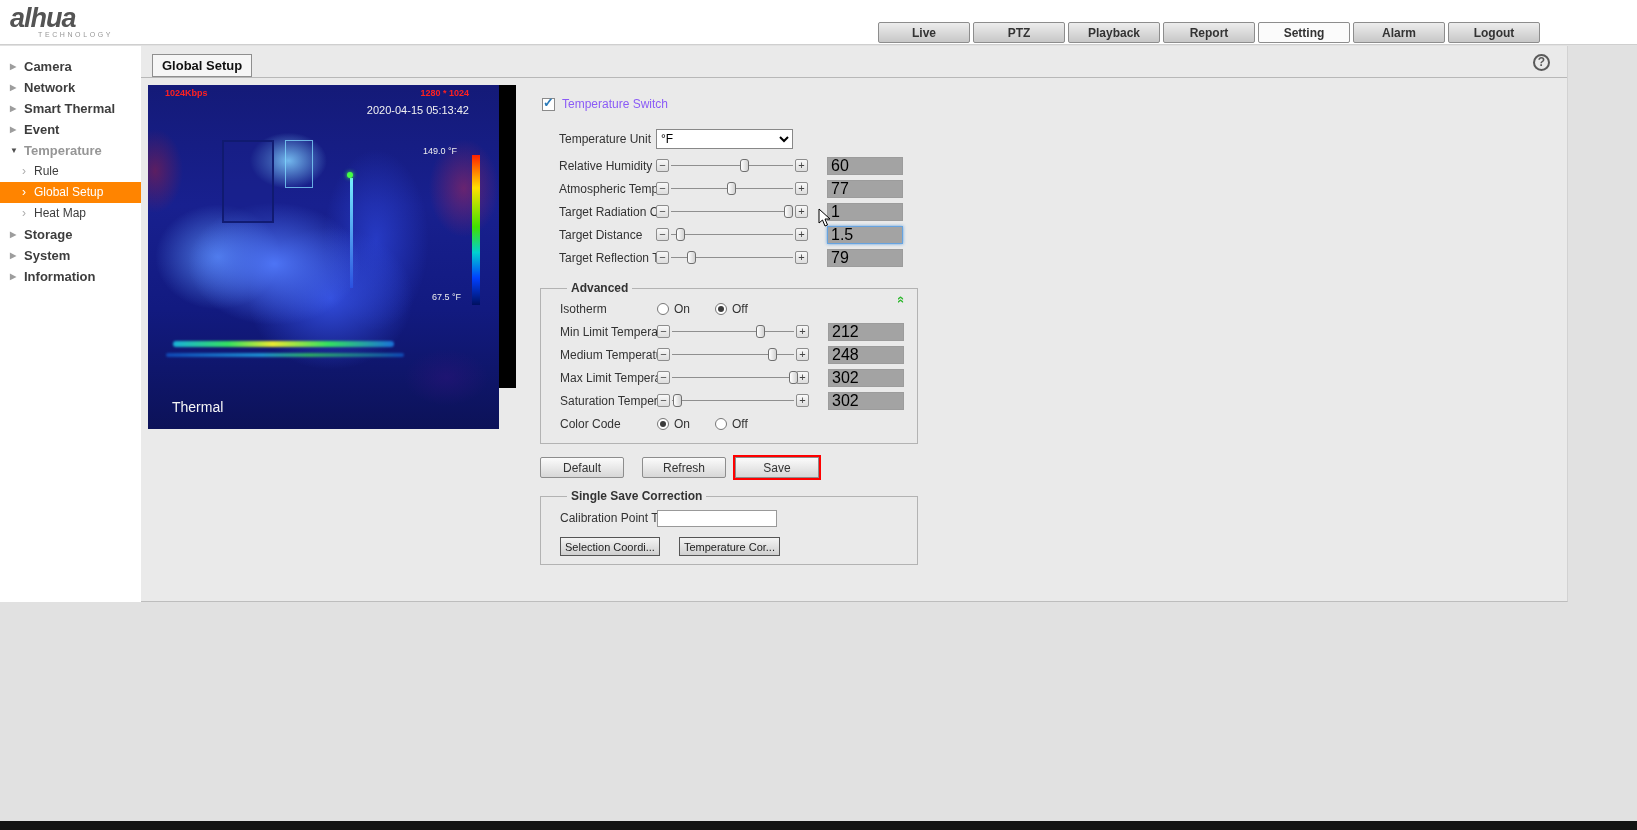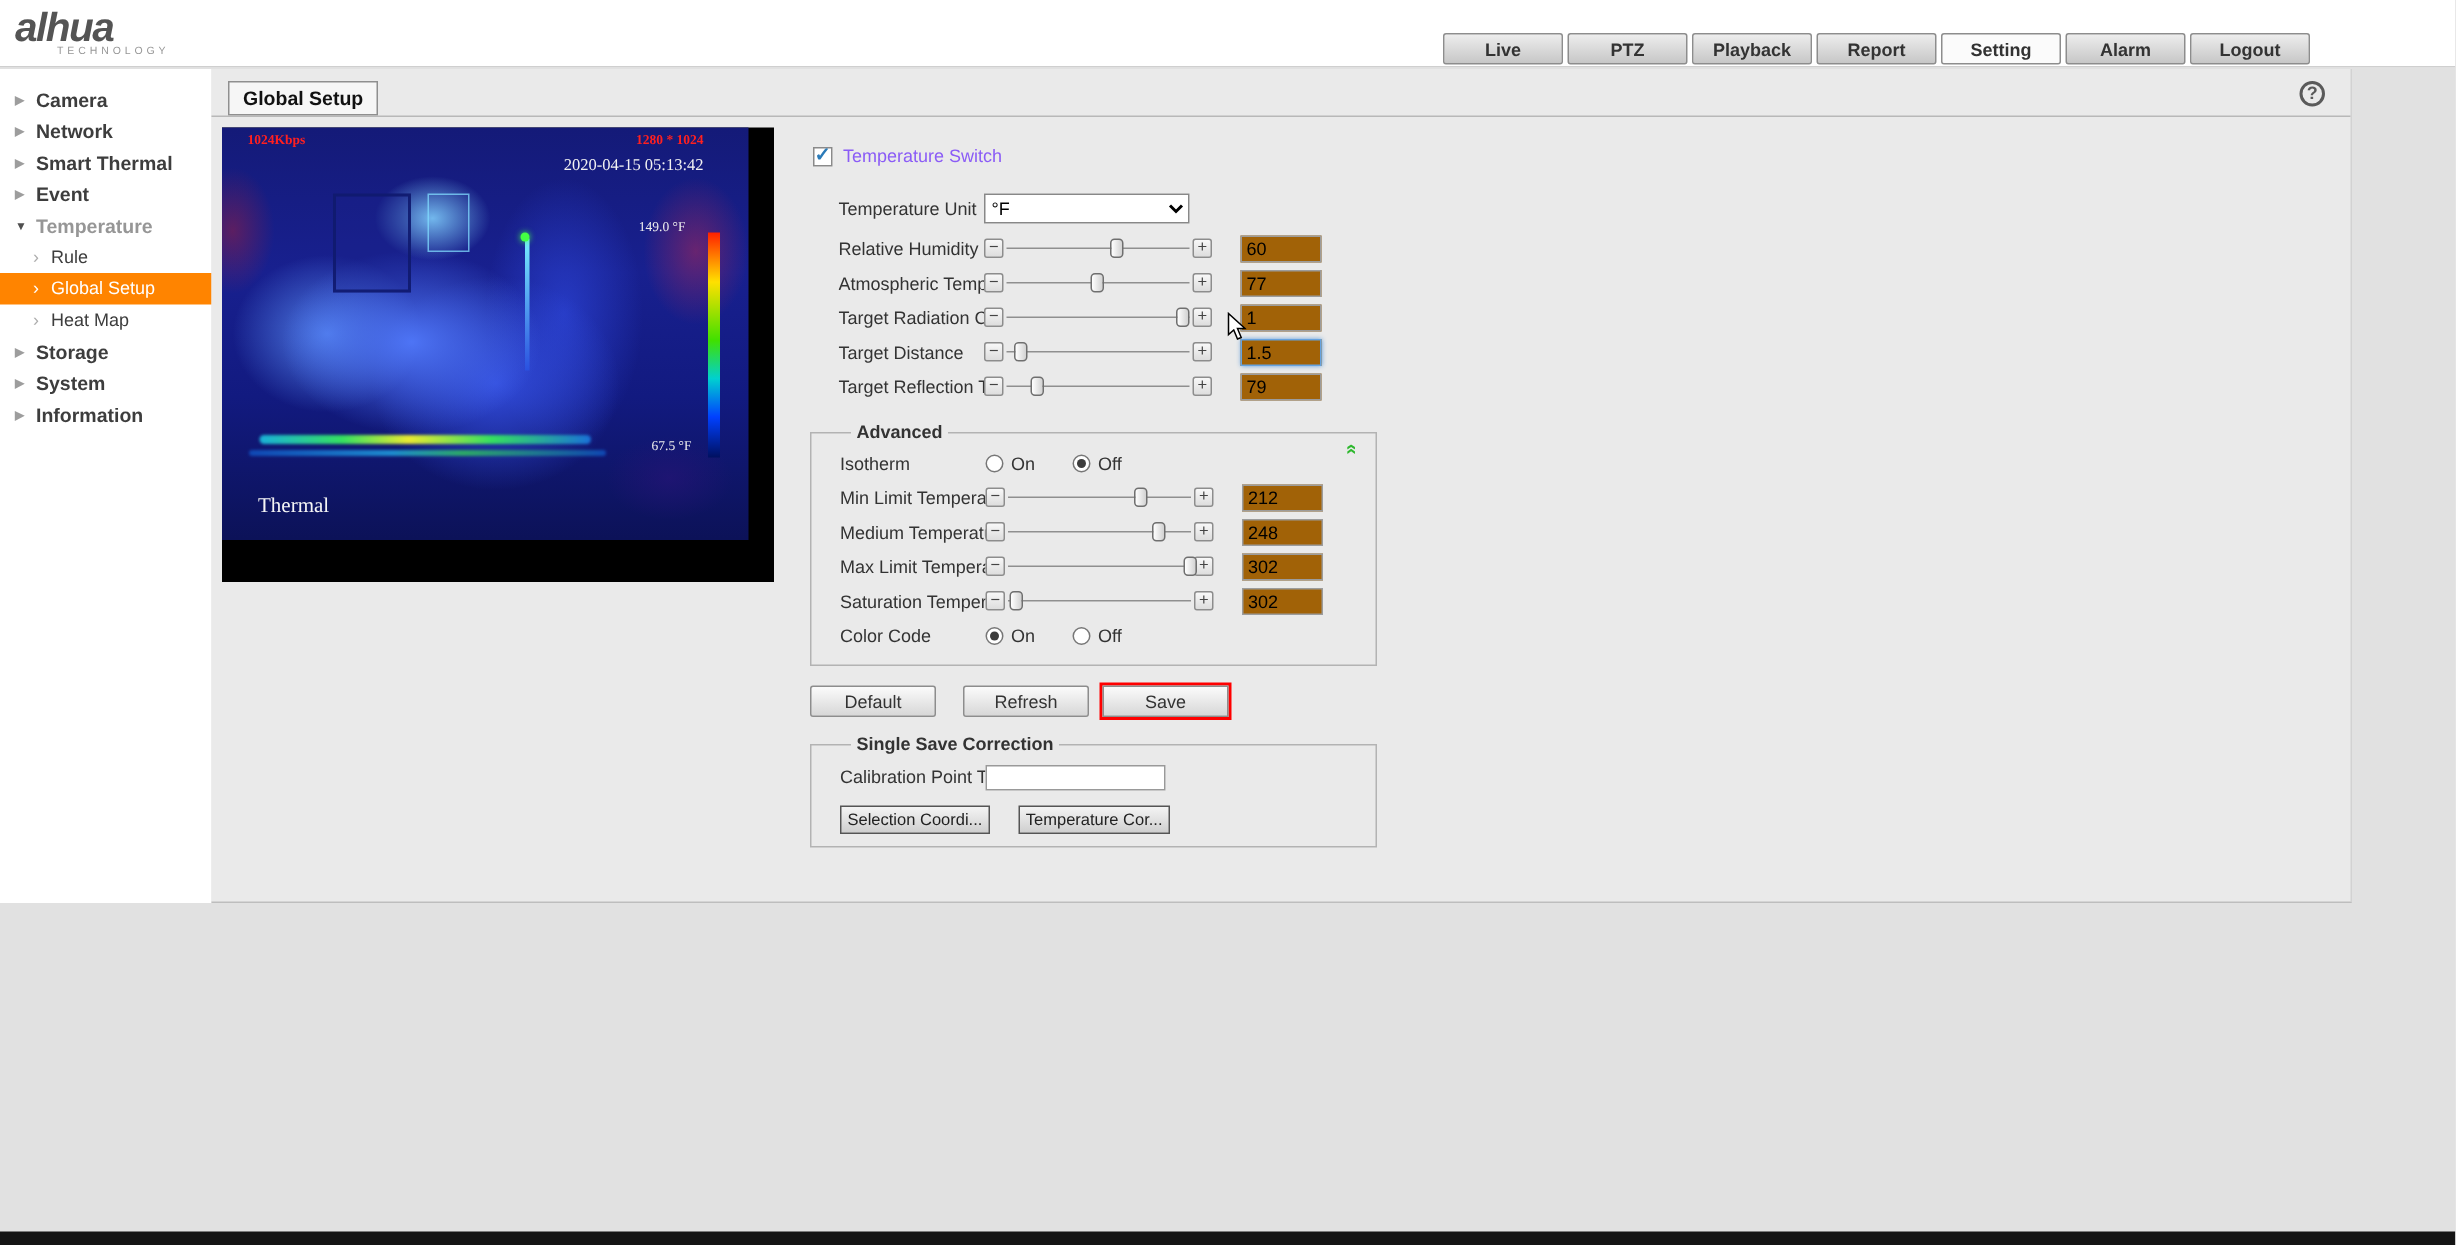--- a/index.html
+++ b/index.html
@@ -6,21 +6,21 @@
   html,body { width:1637px; height:830px; }
   body { font-family: "Liberation Sans", sans-serif; background:#e1e1e1; overflow:hidden; }
   .page { position:relative; width:1637px; height:830px; background:#e1e1e1; overflow:hidden; }
 
   
   .topbar { position:absolute; left:0; top:0; width:100%; height:45px; background:#fff; border-bottom:1px solid #cfcfcf; }
   .logo { position:absolute; left:10px; top:3px; color:#555; }
   .logo-main { font-size:27px; font-weight:bold; font-style:italic; color:#545454; letter-spacing:-1px; }
   .logo-sub { display:block; font-size:7px; letter-spacing:2.6px; color:#979797; margin:-3px 0 0 28px; }
   .topnav { position:absolute; right:97px; bottom:1px; display:flex; gap:3px; }
-  .navbtn { width:80px; height:21px; font-family:inherit; font-size:12px; font-weight:bold; color:#333;
+  .navbtn { width:92px; height:21px; font-family:inherit; font-size:12px; font-weight:bold; color:#333;
             background:linear-gradient(#ededed,#c7c7c7); border:1px solid #8d8d8d; border-radius:2px; cursor:pointer; }
   .navbtn.active { background:#fbfbfb; }
 
   
   .sidebar { position:absolute; left:0; top:46px; width:141px; height:556px; background:#fff; padding-top:10px; }
   .side-item { position:relative; height:21px; line-height:21px; padding-left:24px; font-size:13px; font-weight:bold; color:#3d3d3d; cursor:pointer; }
   .side-item .tri { position:absolute; left:10px; top:0; font-size:8px; color:#9d9d9d; }
   .side-item.expanded { color:#969696; }
   .side-item.expanded .tri { color:#4f4f4f; }
   .side-sub { position:relative; height:21px; line-height:21px; padding-left:34px; font-size:12px; color:#3d3d3d; cursor:pointer; }
@@ -32,31 +32,31 @@
   .content { position:absolute; left:141px; top:46px; width:1427px; height:556px; background:#eaeaea;
              border-right:1px solid #d2d2d2; border-bottom:1px solid #bdbdbd; }
   .tab-underline { position:absolute; left:0; top:31px; width:100%; border-top:1px solid #b8b8b8; }
   .tab { position:absolute; left:11px; top:8px; height:23px; min-width:76px; padding:0 9px; background:#f6f6f6;
          border:1px solid #8f8f8f; font-weight:bold; font-size:13px; line-height:21px; text-align:center; color:#111; cursor:pointer; }
   .help { position:absolute; right:17px; top:8px; width:17px; height:17px; border:2px solid #5a5a5a; border-radius:50%;
           font-size:12px; font-weight:bold; color:#5a5a5a; text-align:center; line-height:13px; cursor:pointer; }
 
   
   .preview { position:absolute; left:7px; top:39px; width:368px; height:303px; background:#000; }
-  .thermal { position:absolute; left:0; top:0; width:351px; height:275px; overflow:hidden;
+  .thermal { position:absolute; left:0; top:0; width:351px; height:344px; overflow:hidden;
     background:
       radial-gradient(55px 40px at 40% 22%, rgba(130,210,255,.85), transparent 70%),
       radial-gradient(120px 85px at 36% 52%, rgba(80,120,250,.95), transparent 72%),
       radial-gradient(90px 75px at 20% 50%, rgba(95,150,255,.8), transparent 70%),
       radial-gradient(110px 95px at 52% 62%, rgba(55,85,235,.85), transparent 75%),
       radial-gradient(70px 120px at 65% 45%, rgba(45,70,220,.7), transparent 75%),
       radial-gradient(50px 70px at 90% 30%, rgba(170,40,90,.55), transparent 70%),
       radial-gradient(40px 60px at 2% 25%, rgba(160,30,60,.5), transparent 70%),
       radial-gradient(60px 40px at 85% 85%, rgba(40,20,120,.6), transparent 70%),
-      linear-gradient(180deg,#141a78 0%,#18208f 35%,#121a80 65%,#0c1258 100%); font-family: Liberation Serif, serif; }
+      linear-gradient(180deg,#141a78 0%,#18208f 35%,#121a80 65%,#0c1258 100%); }
   .frame1 { position:absolute; left:21%; top:16%; width:15%; height:24%; border:2px solid rgba(15,25,110,.9); background:rgba(25,35,140,.35); }
   .frame2 { position:absolute; left:39%; top:16%; width:8%; height:14%; border:1px solid rgba(130,220,255,.75); }
   .pole { position:absolute; left:57.5%; top:27%; width:3px; height:32%; background:linear-gradient(#7ef,#2a50e0); }
   .pole-dot { position:absolute; left:56.6%; top:25.3%; width:6px; height:6px; border-radius:50%; background:#4f4; box-shadow:0 0 4px #4f4; }
   .streak1 { position:absolute; left:7%; top:74.5%; width:63%; height:6px; border-radius:3px; filter:blur(1px);
              background:linear-gradient(90deg,#1ab0d8,#35e060 25%,#e8e832 45%,#35e060 70%,#1a70d8); }
   .streak2 { position:absolute; left:5%; top:78%; width:68%; height:4px; border-radius:2px; filter:blur(1px); opacity:.85;
              background:linear-gradient(90deg,#1050c0,#20a0e0 40%,#30c060 60%,#1050c0); }
   .scalebar { position:absolute; right:19px; top:70px; width:8px; height:150px;
               background:linear-gradient(#ff2000,#ffe000 22%,#40e000 48%,#00d0d0 65%,#0040ff 82%,#001060); }
@@ -76,21 +76,21 @@
   .urow { display:flex; align-items:center; height:22px; padding-left:19px; margin-bottom:4px; }
   .lbl { width:97px; font-size:12px; color:#333; flex:none; white-space:nowrap; overflow:hidden; }
   select { width:137px; height:20px; font-size:12px; font-family:inherit; border:1px solid #888; background:#fff; }
   .srow { display:flex; align-items:center; height:23px; padding-left:19px; }
   .sbtn { flex:none; width:13px; height:13px; line-height:10px; text-align:center; font-size:11px; color:#444;
           background:linear-gradient(#f8f8f8,#ddd); border:1px solid #8d8d8d; border-radius:2px; cursor:pointer; }
   .track { flex:none; position:relative; width:122px; height:15px; margin:0 2px; cursor:pointer; }
   .track::before { content:""; position:absolute; left:0; right:0; top:7px; height:1px; background:#8f8f8f; }
   .handle { position:absolute; top:1px; width:9px; height:13px; background:linear-gradient(90deg,#fff,#d2d2d2);
             border:1px solid #6f6f6f; border-radius:3px; }
-  .vinput { margin-left:19px; width:54px; height:18px; border:1px solid #9c9c9c; font-size:12px; font-family:inherit; padding:0 3px; background:#a16207; }
+  .vinput { margin-left:19px; width:76px; height:18px; border:1px solid #9c9c9c; font-size:16px; font-family:inherit; padding:0 3px; background:#a3a3a3; }
   .vinput.focused { border:1px solid #66a3e0; box-shadow:0 0 3px rgba(80,150,220,.9); }
 
   fieldset { border:1px solid #b3b3b3; margin:12px 0 0; padding:2px 0 8px; width:378px; position:relative; }
   legend { font-size:12px; font-weight:bold; color:#333; margin-left:26px; padding:0 4px; }
   .collapse { position:absolute; right:12px; top:-2px; color:#2eb82e; font-weight:bold; font-size:13px;
               transform:rotate(90deg); cursor:pointer; line-height:13px; }
   .rgroup { display:flex; align-items:center; margin-right:23px; min-width:35px; }
   .radio { width:12px; height:12px; border:1px solid #777; border-radius:50%; background:#fff; position:relative; cursor:pointer; flex:none; }
   .radio.sel::after { content:""; position:absolute; left:2px; top:2px; right:2px; bottom:2px; background:#3c3c3c; border-radius:50%; }
   .rlabel { font-size:12px; color:#333; margin-left:5px; }

